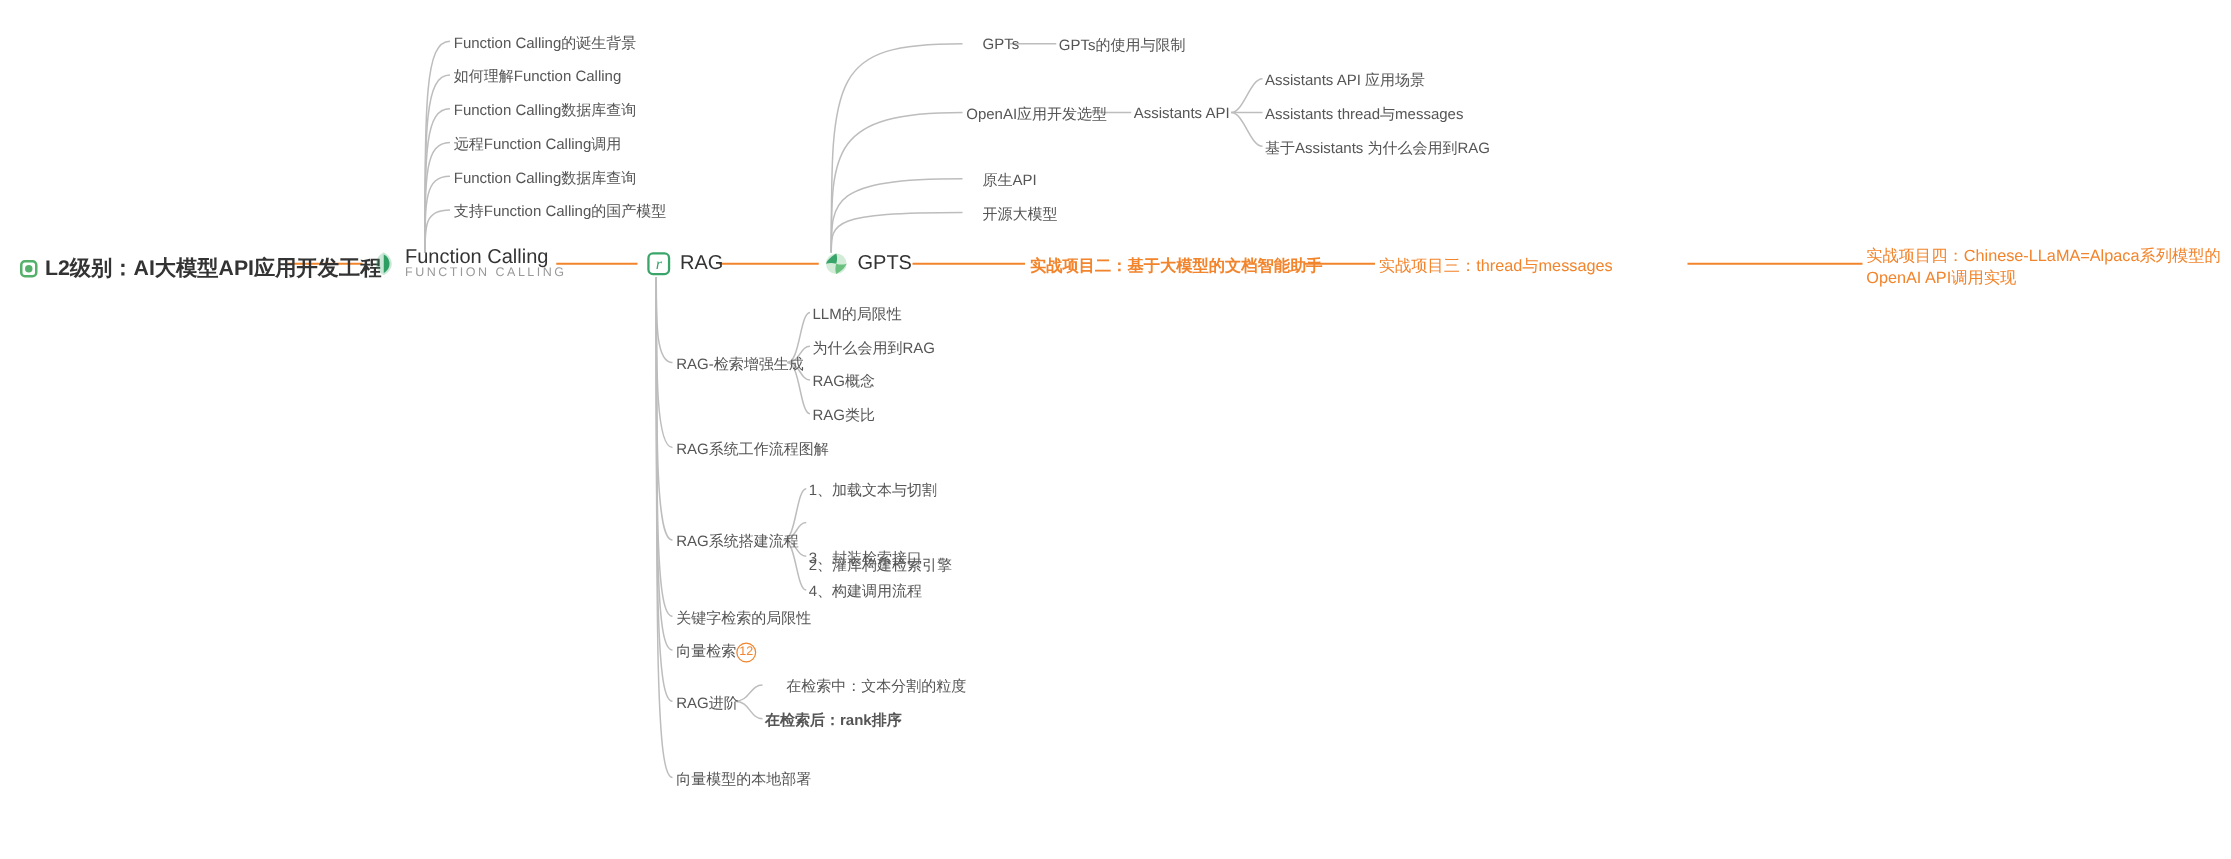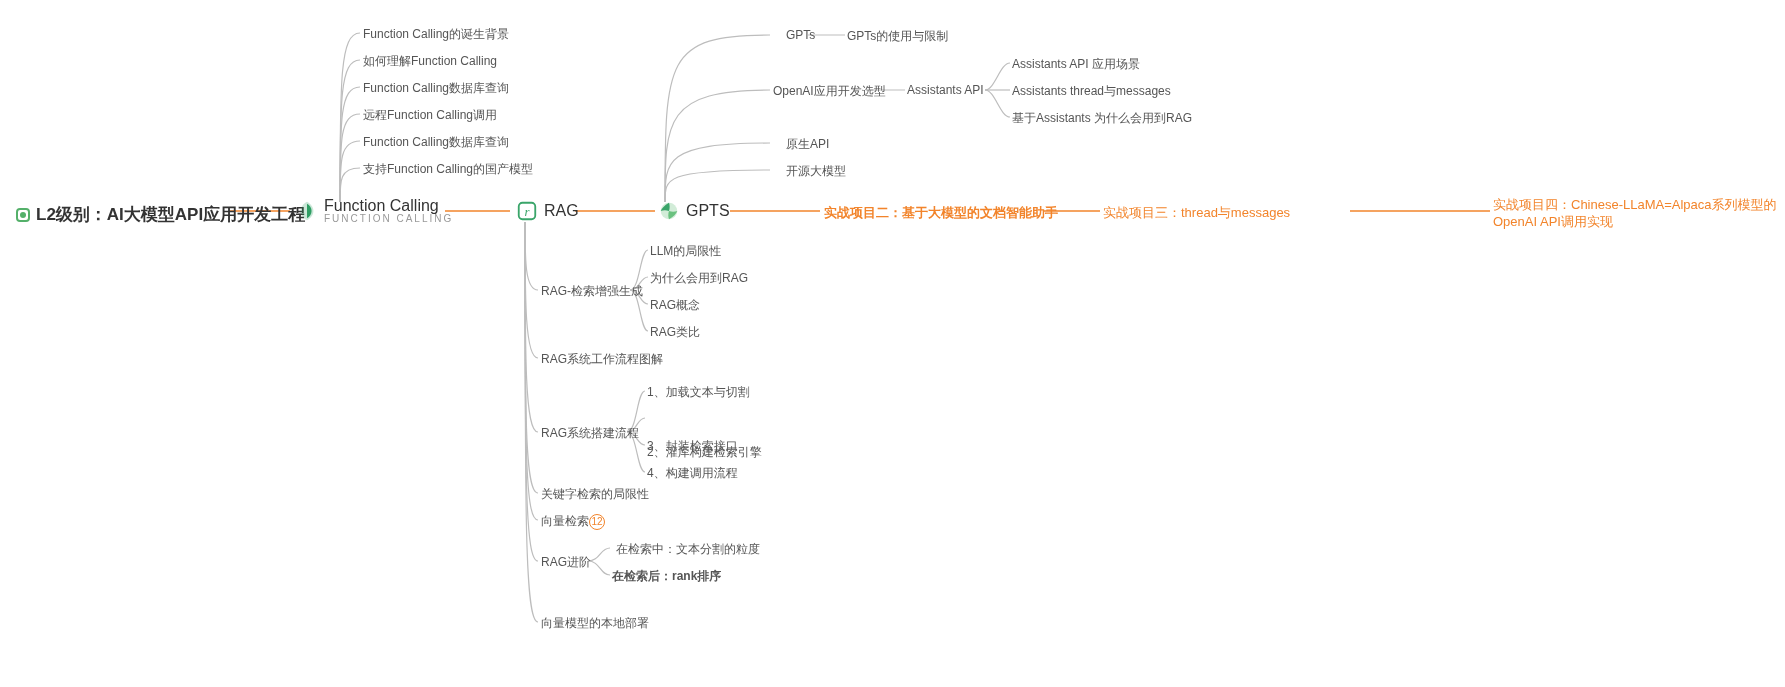--- a/index.html
+++ b/index.html
@@ -212,21 +212,21 @@
   </div>
 
 <div class="node leaf" style="left:541px; top:513px;">
   <span>向量检索</span>
   <span class="badge">12</span>
 </div>
 
 <div class="node leaf" style="left:541px; top:554px;">
     <span>RAG进阶</span>
   </div>
-<div class="node leaf" style="left:616px; top:541px;">
+<div class="node leaf" style="left:629px; top:541px;">
     <span>在检索中：文本分割的粒度</span>
   </div>
 <div class="node leaf" style="left:612px; top:568px;font-weight:bold;">
     <span>在检索后：rank排序</span>
   </div>
 
 <div class="node leaf" style="left:541px; top:615px;">
     <span>向量模型的本地部署</span>
   </div>
 

